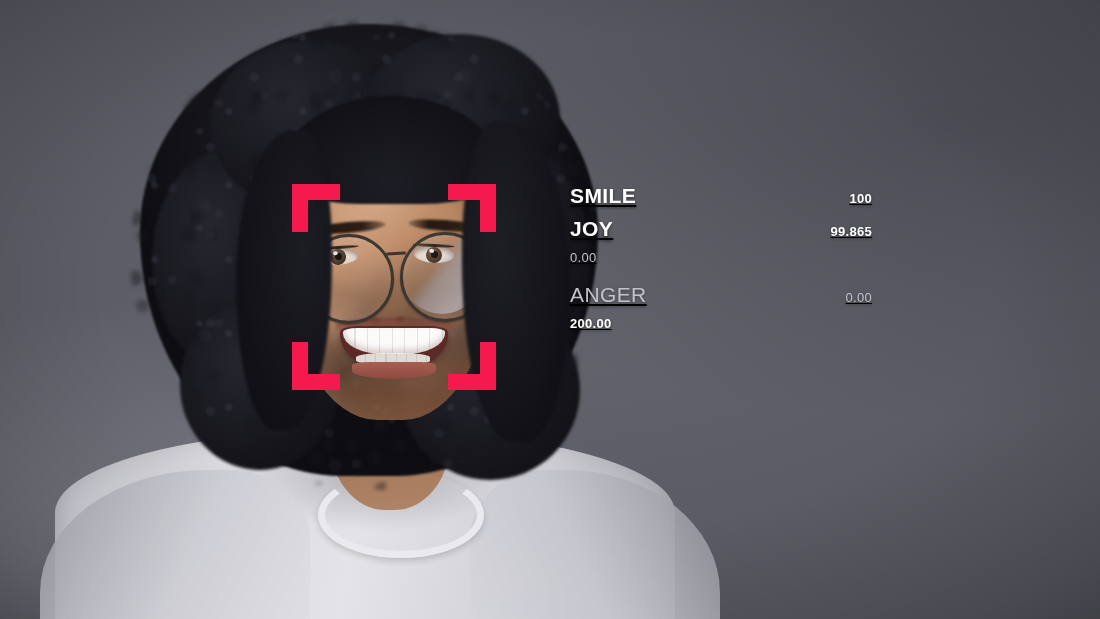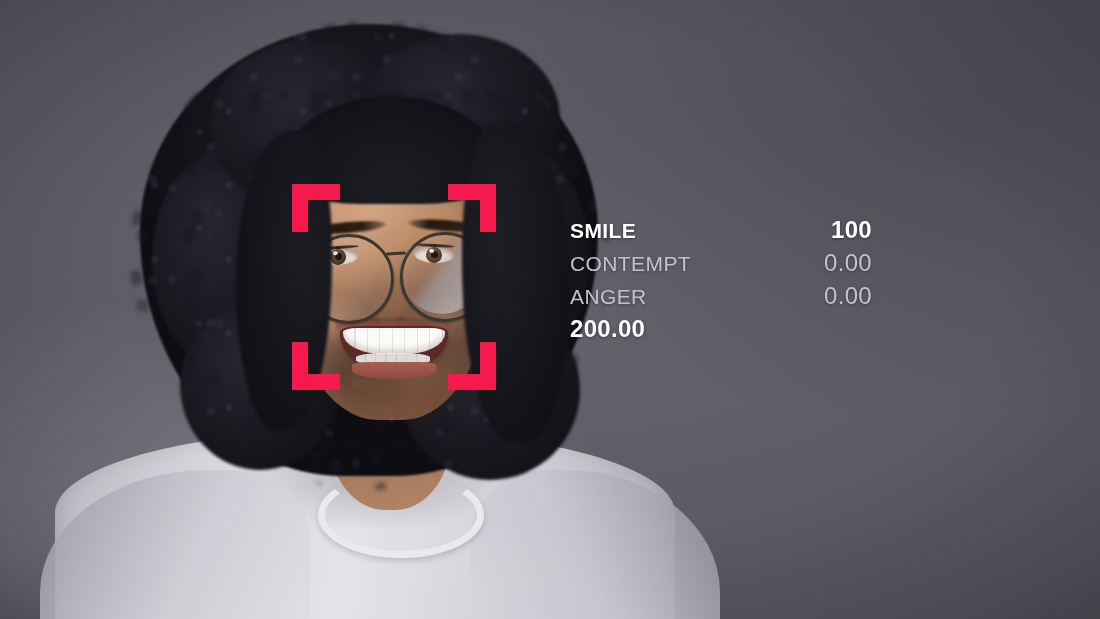--- a/index.html
+++ b/index.html
@@ -426,36 +426,37 @@
   .br-bl .v { left: 0; bottom: 0; }
 
   .br-br { left: 448px; top: 342px; }
   .br-br .h { right: 0; bottom: 0; }
   .br-br .v { right: 0; bottom: 0; }
 
   
   .readout {
     position: absolute;
     left: 570px;
-    top: 216px;
+    top: 184px;
     width: 302px;
+    text-decoration: underline;
   }
   .metric-row {
     display: flex;
     align-items: baseline;
     justify-content: space-between;
     height: 33px;
   }
   .metric-label {
     font-size: 21px;
     letter-spacing: 0.4px;
     white-space: nowrap;
   }
   .metric-value {
-    font-size: 24px;
+    font-size: 13px;
     letter-spacing: 0.3px;
     text-align: right;
     white-space: nowrap;
   }
   .metric-row.strong .metric-label,
   .metric-row.strong .metric-value {
     color: #ffffff;
     font-weight: bold;
     text-shadow: 0 1px 3px rgba(0,0,0,0.45);
   }
@@ -555,22 +556,25 @@
   <div class="bracket br-br">
     <i class="h"></i>
     <i class="v"></i>
   </div>
 
   <div class="readout" id="readout">
       <div class="metric-row strong">
         <span class="metric-label">SMILE</span>
         <span class="metric-value">100</span>
       </div>
+      <div class="metric-row strong">
+        <span class="metric-label">JOY</span>
+        <span class="metric-value">99.865</span>
+      </div>
       <div class="metric-row dim">
-        <span class="metric-label">CONTEMPT</span>
         <span class="metric-value">0.00</span>
       </div>
       <div class="metric-row dim">
         <span class="metric-label">ANGER</span>
         <span class="metric-value">0.00</span>
       </div>
       <div class="metric-row strong">
         <span class="metric-value">200.00</span>
       </div>
     </div>

